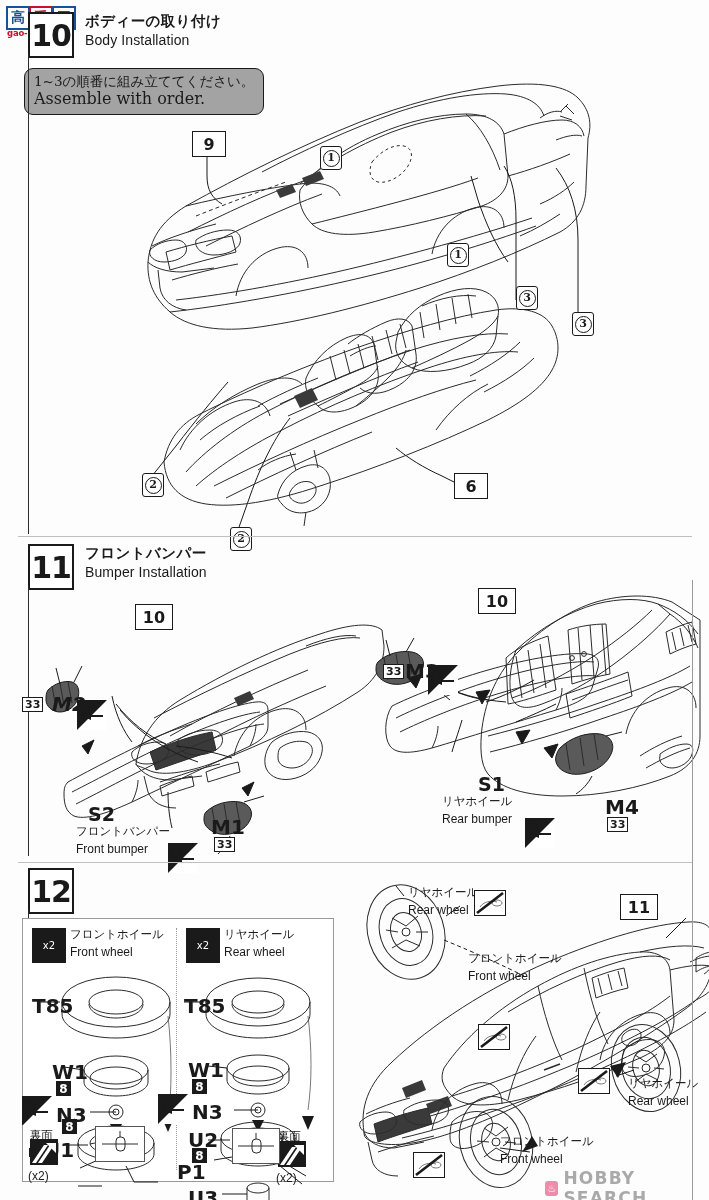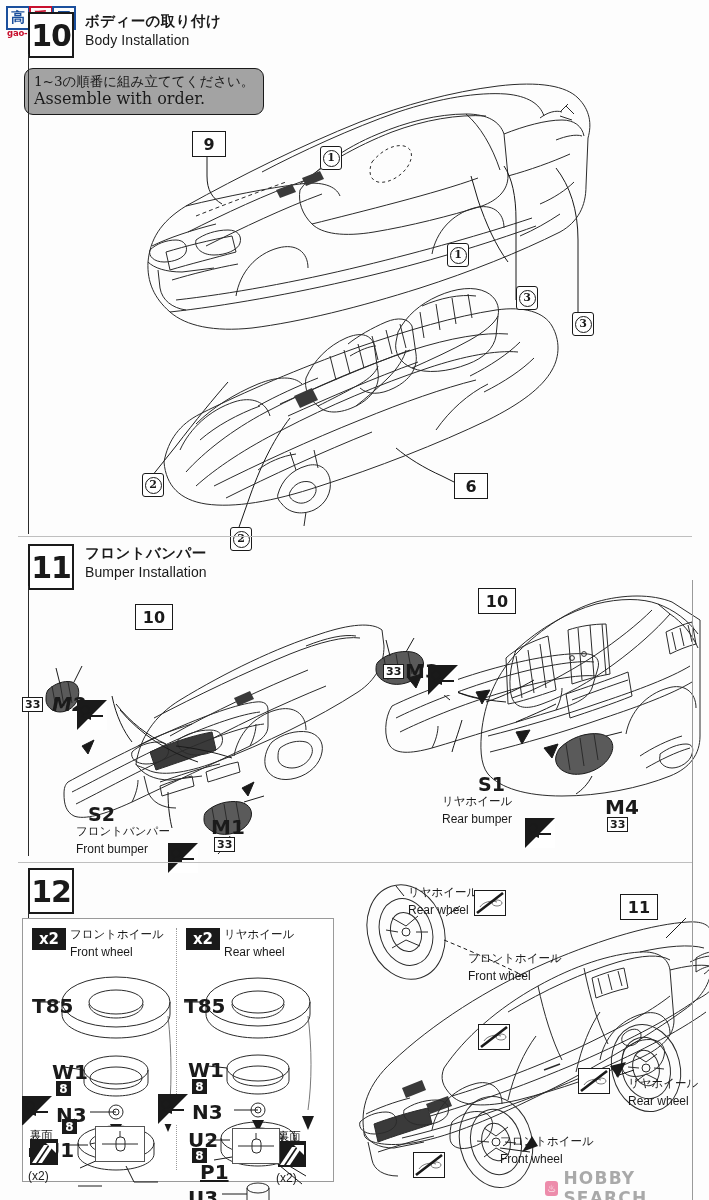--- a/index.html
+++ b/index.html
@@ -45,23 +45,23 @@
 
   
   .plabel{position:absolute;font-size:20px;font-weight:bold;font-family:"DejaVu Sans",sans-serif;}
   .plabel.big{font-size:19px;}
   .cap{position:absolute;line-height:1.2;}
   .cap .jp{font-size:11.5px;display:block;}
   .cap .en{font-size:12px;display:block;margin-top:3px;}
   .cap.c{text-align:center;}
 
   
-  .x2{position:absolute;background:#1a1a1a;color:#fff;width:34px;height:22px;
+  .x2{position:absolute;background:#1a1a1a;color:#fff;width:34px;height:35px;
       display:flex;align-items:center;justify-content:center;
-      font-size:15px;font-weight:bold;font-family:"DejaVu Sans",sans-serif;}
+      font-size:10px;font-weight:normal;font-family:"DejaVu Sans",sans-serif;}
 
   
   .glueicon{position:absolute;width:30px;height:30px;background:#1a1a1a;}
   .nopaint{position:absolute;width:30px;height:24px;border:1.3px solid #1a1a1a;background:#fff;}
   .backicon{position:absolute;width:28px;height:26px;background:#1a1a1a;}
   .detailbox{position:absolute;border:1.3px solid #555;background:#fff;}
 
   
   .gs-logo{position:absolute;left:6px;top:4px;width:68px;height:40px;}
   .gs-char{position:absolute;top:2px;width:20px;height:20px;border:2px solid #1b4f9c;
@@ -613,21 +613,21 @@
     <path d="M120,156 L132,156 L126,170 Z" fill="#1a1a1a"></path>
   </svg>
 
   <div class="plabel" style="left:184px;top:994px;">T85</div>
   <div class="plabel" style="left:188px;top:1058px;">W1</div>
   <div class="invbadge" style="left:192px;top:1079px;">8</div>
   <div class="plabel" style="left:192px;top:1100px;">N3</div>
   <div class="plabel" style="left:188px;top:1128px;">U2</div>
   <div class="invbadge" style="left:192px;top:1148px;">8</div>
 
-  <div class="plabel" style="left:200px;top:1160px;text-decoration:underline;">P1</div>
+  <div class="plabel" style="left:177px;top:1160px;">P1</div>
   <div class="plabel" style="left:188px;top:1186px;">U3</div>
 
   <div class="glueicon" style="left:158px;top:1094px;">
     <svg width="30" height="30">
         <polygon points="0,30 30,0 30,30" fill="#fff"></polygon>
         <polygon points="4,16 14,12 14,20" fill="#1a1a1a"></polygon>
         <path d="M14,16 L26,16" stroke="#1a1a1a" stroke-width="2" fill="none"></path>
         <circle cx="8" cy="10" r="4" fill="none" stroke="#1a1a1a" stroke-width="1.5"></circle>
       </svg>
   </div>

